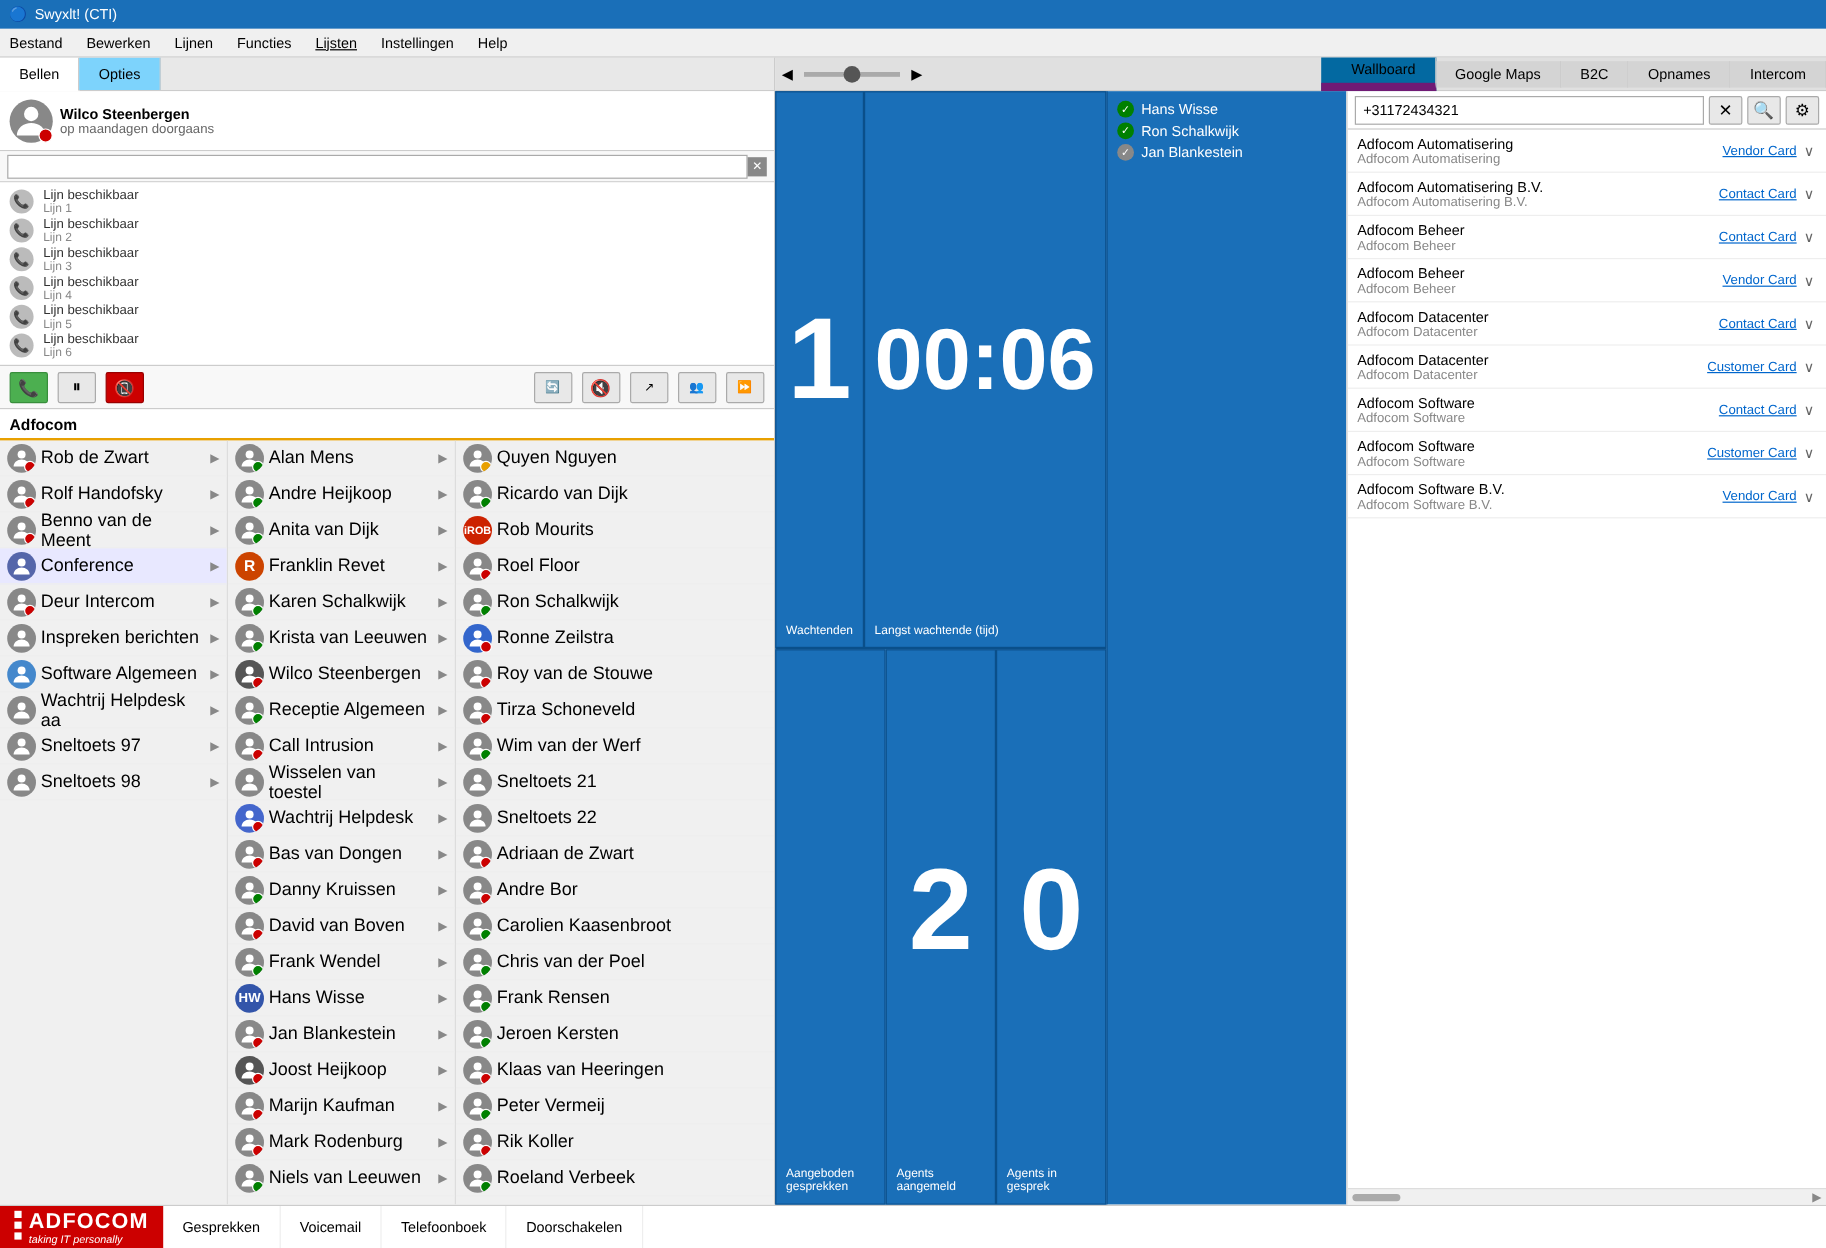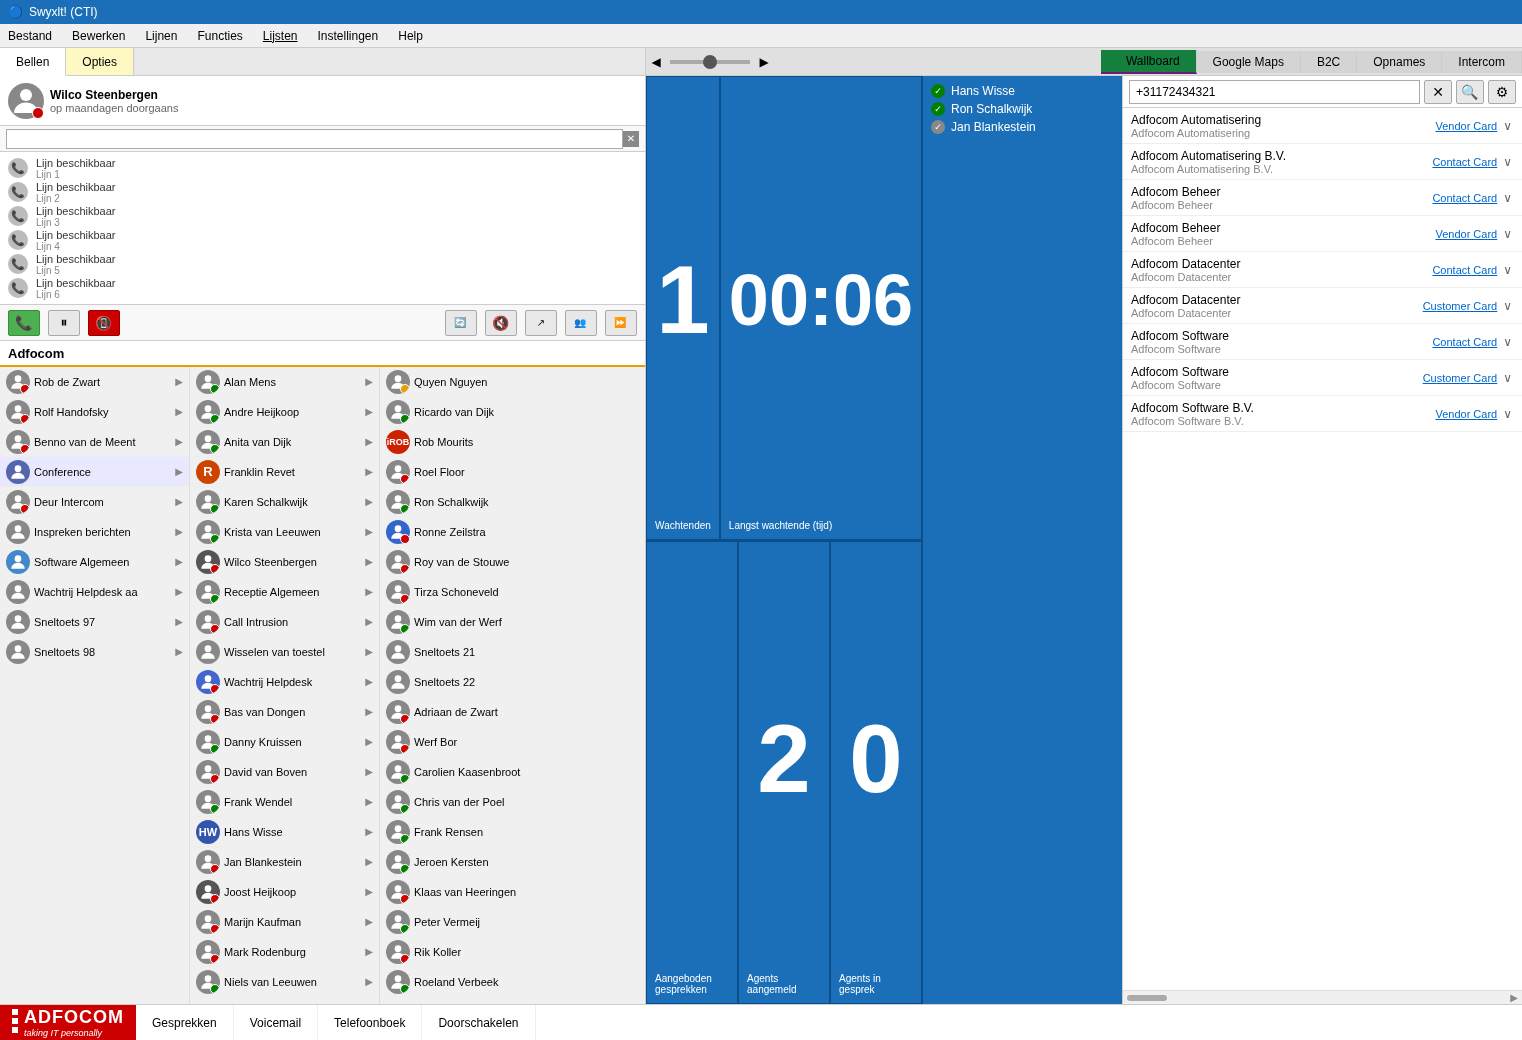--- a/index.html
+++ b/index.html
@@ -54,21 +54,21 @@
       border-bottom: 1px solid #ccc;
       height: 28px;
     }
     .left-tab {
       padding: 4px 16px;
       cursor: pointer;
       border-right: 1px solid #ccc;
       font-size: 12px;
       display: flex;
       align-items: center;
-      background: #fef9c3;
+      background: #7dd3fc;
     }
     .left-tab.active {
       background: white;
       border-bottom: 1px solid white;
       margin-bottom: -1px;
     }
 
     
     #active-call-area {
       background: white;
@@ -227,21 +227,21 @@
       height: 10px;
       border-radius: 50%;
       background: green;
       position: absolute;
       bottom: 0;
       right: 0;
       border: 1px solid white;
     }
     .contact-status.red { background: #cc0000; }
     .contact-status.yellow { background: #e8a000; }
-    .contact-name { font-size: 11px; flex: 1; }
+    .contact-name { font-size: 15px; flex: 1; }
     .arrow-icon { color: #888; font-size: 10px; }
 
     
     #left-col1 {
       width: 190px;
       flex-shrink: 0;
       border-right: 1px solid #ddd;
       overflow-y: auto;
     }
     #left-col2 {
@@ -257,22 +257,22 @@
     .right-tab {
       padding: 4px 16px;
       cursor: pointer;
       border-right: 1px solid #ccc;
       font-size: 12px;
       display: flex;
       align-items: center;
       background: #d4d4d4;
     }
     .right-tab.active {
-      background: #15803d;
-      border-bottom: 2px solid #701a75;
+      background: #0369a1;
+      border-bottom: 7px solid #701a75;
       padding-left: 25px;
     }
     .wb-cell {
       background: #1a6fb8;
       border: 1px solid #0a4f8a;
       display: flex;
       flex-direction: column;
       justify-content: flex-end;
       padding: 8px;
       position: relative;
@@ -1044,21 +1044,21 @@
                 <span class="contact-name">Adriaan de Zwart</span>
               </div>
             <div class="contact-item">
                 <div class="contact-avatar" style="background:#888;">
                   <svg viewBox="0 0 24 24" fill="white">
                     <circle cx="12" cy="8" r="4"></circle>
                     <path d="M4 20c0-4 3.6-7 8-7s8 3 8 7"></path>
                   </svg>
                   <div class="contact-status red"></div>
                 </div>
-                <span class="contact-name">Werf Bor</span>
+                <span class="contact-name">Andre Bor</span>
               </div>
             <div class="contact-item">
                 <div class="contact-avatar" style="background:#888;">
                   <svg viewBox="0 0 24 24" fill="white">
                     <circle cx="12" cy="8" r="4"></circle>
                     <path d="M4 20c0-4 3.6-7 8-7s8 3 8 7"></path>
                   </svg>
                   <div class="contact-status"></div>
                 </div>
                 <span class="contact-name">Carolien Kaasenbroot</span>

